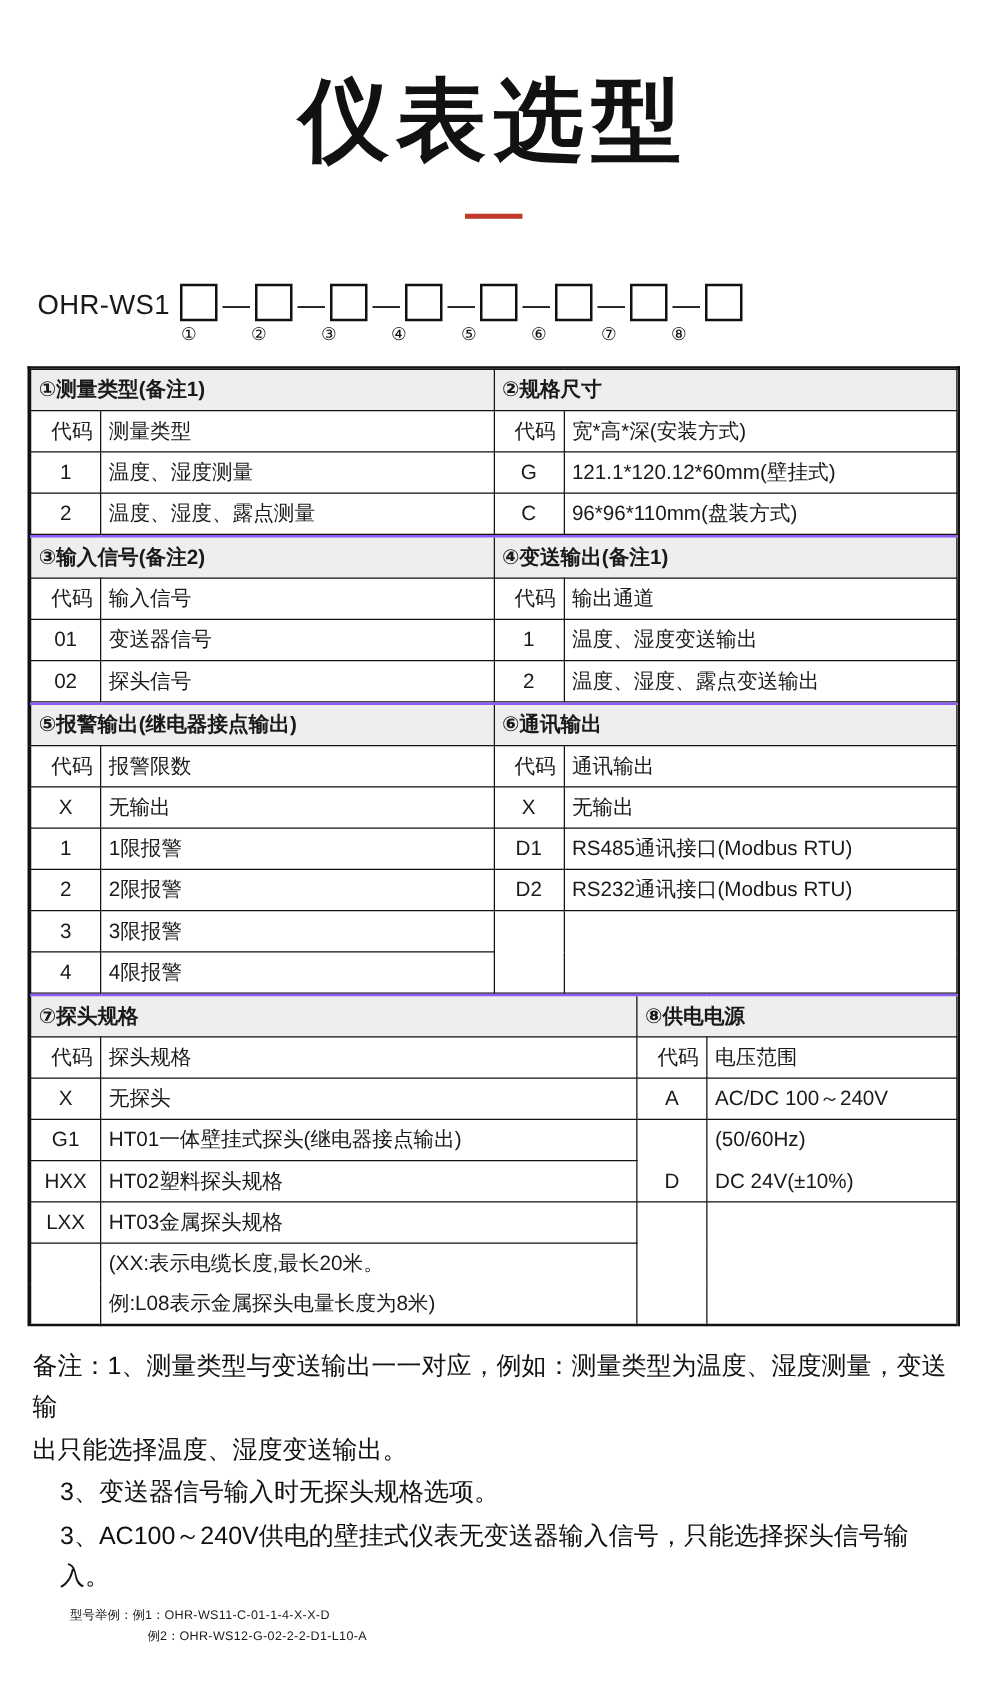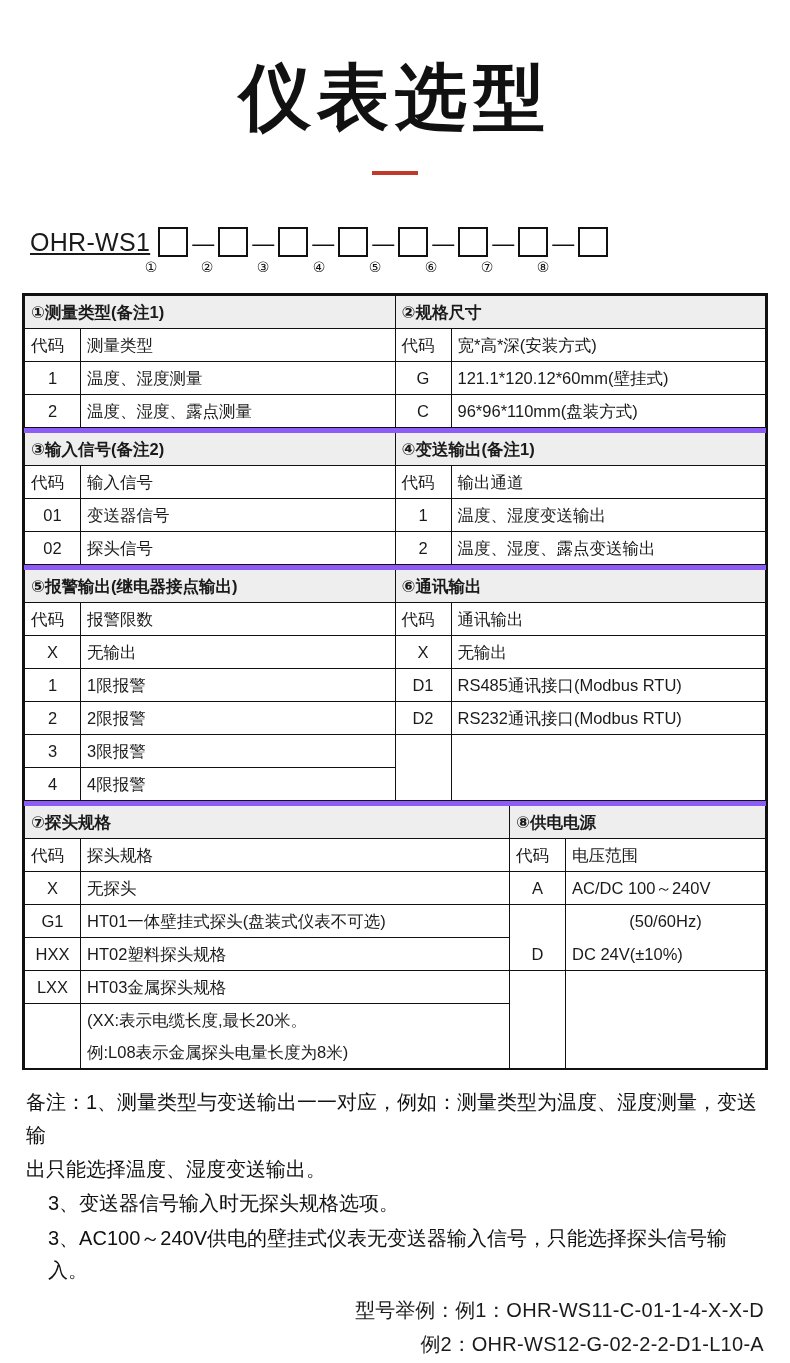--- a/index.html
+++ b/index.html
@@ -38,25 +38,24 @@
   }
   
   .model-row {
     margin-top: 48px;
     padding-left: 30px;
     display: flex;
     align-items: flex-end;
     height: 34px;
   }
   .model-name {
-    font-size: 25px;
+    font-size: 22px;
     font-family: "Liberation Sans", sans-serif;
     letter-spacing: 1px;
     margin-right: 8px;
-    text-decoration: underline;
   }
   .slot-group {
     display: flex;
     align-items: center;
   }
   .slot-box {
     width: 26px;
     height: 26px;
     border: 2px solid #111;
     background: #fff;
@@ -110,46 +109,44 @@
     background: #eeeeee;
     font-weight: bold;
     font-size: 17px;
   }
   td.code {
     text-align: center;
     width: 56px;
     white-space: nowrap;
   }
   td.codehdr {
-    text-align: left;
+    text-align: right;
     width: 56px;
     white-space: nowrap;
   }
   td.blank {
     border-left: 1px solid #111;
     border-right: 1px solid #111;
-    text-align: center;
-  }
-  .sec-outer { border-top: 5px solid #8b5cf6; }
+  }
+  .sec-outer { border-top: 2px solid #8b5cf6; }
   
   .notes {
     margin: 10px 26px 0 26px;
     font-size: 20px;
     line-height: 1.62;
     color: #111;
   }
   .notes p {
     margin: 0 0 2px 0;
   }
   .note-indent2 { padding-left: 22px; }
   .examples {
     margin: 6px 26px 0 26px;
-    font-size: 20px;
+    font-size: 10px;
     line-height: 1.7;
-    text-align: right;
   }
   .examples .ex-line { padding-left: 30px; }
   .examples .ex-line2 { padding-left: 92px; }
   .mono {
     font-family: "Liberation Sans", sans-serif;
     letter-spacing: 0.3px;
   }
 </style>
 </head>
 <body>
@@ -351,21 +348,21 @@
         <td>电压范围</td>
       </tr>
       <tr>
         <td class="code">X</td>
         <td>无探头</td>
         <td class="code">A</td>
         <td>AC/DC 100～240V</td>
       </tr>
       <tr>
         <td class="code">G1</td>
-        <td>HT01一体壁挂式探头(盘装式仪表不可选)</td>
+        <td>HT01一体壁挂式探头(继电器接点输出)</td>
         <td class="code blank" style="border-top:none;border-bottom:none;"></td>
         <td class="blank" style="border-top:none;border-bottom:none;">(50/60Hz)</td>
       </tr>
       <tr>
         <td class="code">HXX</td>
         <td>HT02塑料探头规格</td>
         <td class="code" style="border-top:none;">D</td>
         <td style="border-top:none;">DC 24V(±10%)</td>
       </tr>
       <tr>

